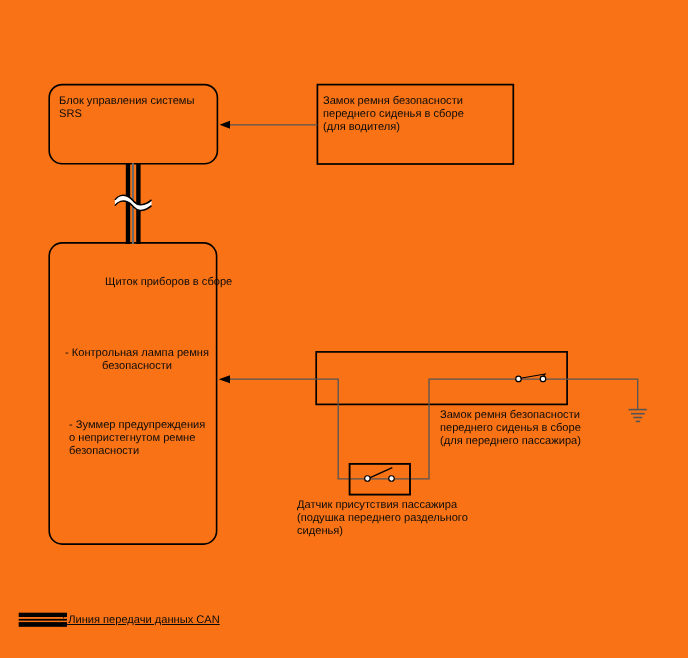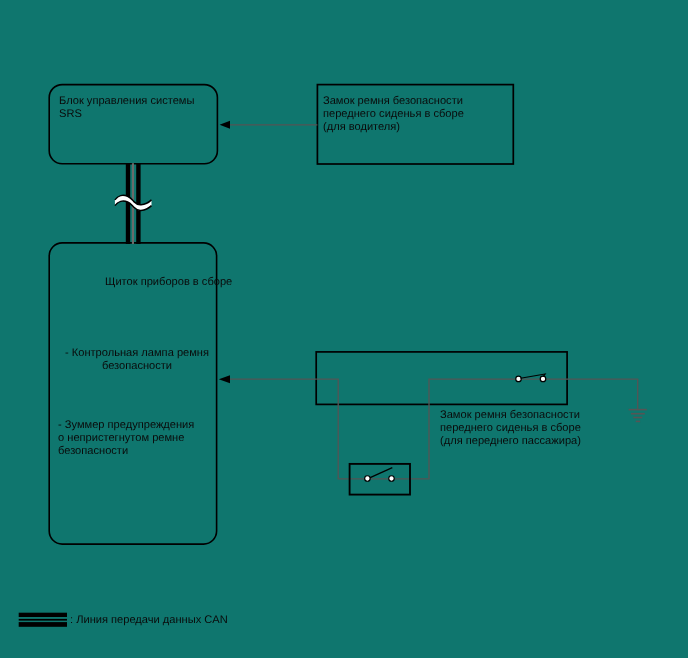--- a/index.html
+++ b/index.html
@@ -1,17 +1,17 @@
 <!DOCTYPE html>
 <html><head>
 <meta charset="utf-8">
 <style>
   html,body{margin:0;padding:0;background:#ffffff;}
   body{width:688px;height:658px;overflow:hidden;font-family:"Liberation Sans",sans-serif;-webkit-font-smoothing:antialiased;text-rendering:geometricPrecision;}
-  #stage{position:relative;width:688px;height:658px;background:#0f766e;}
+  #stage{position:relative;width:688px;height:658px;background:#f97316;}
   svg.diagram{position:absolute;left:0;top:0;width:688px;height:658px;}
   .lbl{position:absolute;font-size:11.1px;line-height:13px;color:#0a0a0a;white-space:pre;transform:translateZ(0);}
 </style>
 </head>
 <body>
 
 <div id="stage">
 <svg class="diagram" viewBox="0 0 688 658">
 
   <g>
@@ -88,20 +88,23 @@
 </svg>
 
 <div class="lbl" style="left:59px;top:95px;">Блок управления системы
 SRS</div>
 <div class="lbl" style="left:323px;top:95px;">Замок ремня безопасности
 переднего сиденья в сборе
 (для водителя)</div>
 <div class="lbl" style="left:64px;top:276px;padding-left:41px;">Щиток приборов в сборе</div>
 <div class="lbl" style="left:65px;top:347px;text-align:center;">- Контрольная лампа ремня
 безопасности</div>
-<div class="lbl" style="left:58px;top:419px;">- Зуммер предупреждения
+<div class="lbl" style="left:69px;top:419px;">- Зуммер предупреждения
 о непристегнутом ремне
 безопасности</div>
 <div class="lbl" style="left:440px;top:409px;">Замок ремня безопасности
 переднего сиденья в сборе
 (для переднего пассажира)</div>
-<div class="lbl" style="left:70px;top:614px;">: Линия передачи данных CAN</div>
+<div class="lbl" style="left:297px;top:499px;">Датчик присутствия пассажира
+(подушка переднего раздельного
+сиденья)</div>
+<div class="lbl" style="left:62px;top:614px;text-decoration:underline;">: Линия передачи данных CAN</div>
 </div>
 
 </body></html>

